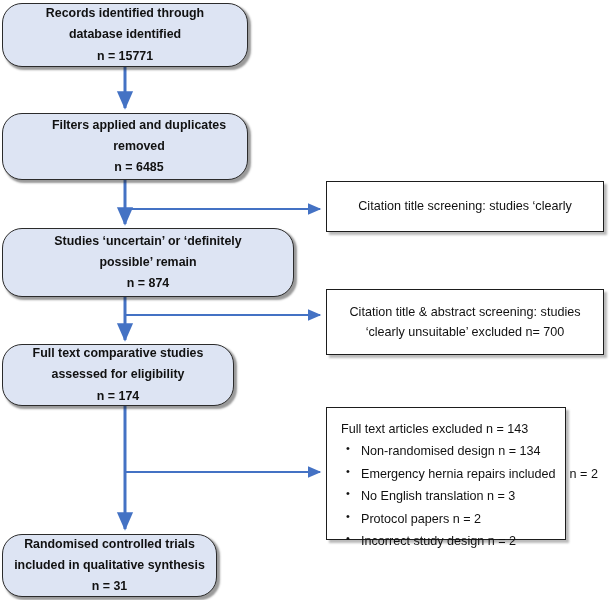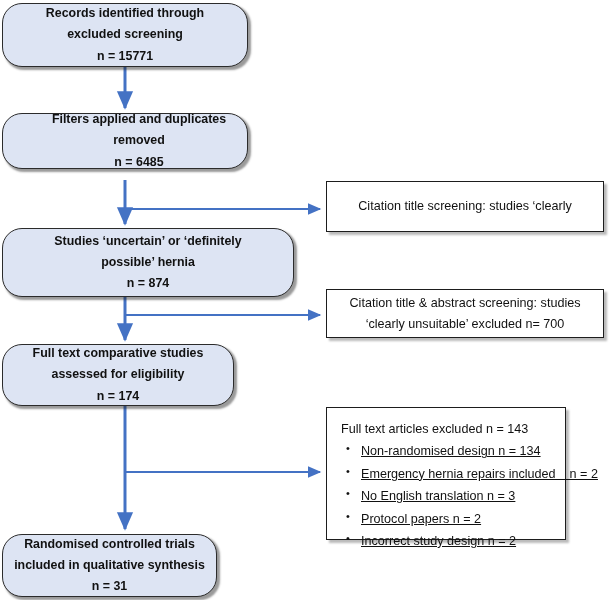--- a/index.html
+++ b/index.html
@@ -90,21 +90,20 @@
   .excl-list ul {
     list-style: none;
     margin: 0;
     padding: 0;
   }
   .excl-list li {
     position: relative;
     padding-left: 20px;
     margin: 2px 0;
     white-space: pre;
-    text-decoration: underline;
   }
   .excl-list li::before {
     content: "\2022";
     position: absolute;
     left: 5px;
     top: -1px;
     font-size: 11px;
     color: #111111;
   }
 </style>
@@ -130,53 +129,53 @@
 
     <line x1="125" y1="315" x2="320" y2="315" stroke="#4472c4" stroke-width="2.2" marker-end="url(#arrowhead)"></line>
 
     <line x1="125" y1="406" x2="125" y2="529" stroke="#4472c4" stroke-width="3" marker-end="url(#arrowhead)"></line>
 
     <line x1="125" y1="472" x2="320" y2="472" stroke="#4472c4" stroke-width="2.2" marker-end="url(#arrowhead)"></line>
   </svg>
 
   <div class="flow-box" style="left:2px; top:3px; width:246px; height:64px;">
     <span class="line">Records identified through</span>
-    <span class="line">excluded screening</span>
+    <span class="line">database identified</span>
     <span class="line">n = 15771</span>
   </div>
 
-  <div class="flow-box" style="left:2px; top:113px; width:246px; height:56px;padding-left:36px;">
+  <div class="flow-box" style="left:2px; top:113px; width:246px; height:67px;padding-left:36px;">
     <span class="line">Filters applied and duplicates</span>
     <span class="line">removed</span>
     <span class="line">n = 6485</span>
   </div>
 
   <div class="flow-box" style="left:2px; top:228px; width:292px; height:69px;">
     <span class="line">Studies ‘uncertain’ or ‘definitely</span>
-    <span class="line">possible’ hernia</span>
+    <span class="line">possible’ remain</span>
     <span class="line">n = 874</span>
   </div>
 
   <div class="flow-box" style="left:2px; top:344px; width:232px; height:62px;">
     <span class="line">Full text comparative studies</span>
     <span class="line">assessed for eligibility</span>
     <span class="line">n = 174</span>
   </div>
 
   <div class="flow-box" style="left:2px; top:534px; width:215px; height:63px;">
     <span class="line">Randomised controlled trials</span>
     <span class="line">included in qualitative synthesis</span>
     <span class="line">n =  31</span>
   </div>
 
   <div class="excl-box excl-centered" style="left:326px; top:181px; width:278px; height:51px;">
     <span class="line">Citation title screening: studies ‘clearly</span>
   </div>
 
-  <div class="excl-box excl-centered" style="left:326px; top:289px; width:278px; height:49px;">
+  <div class="excl-box excl-centered" style="left:326px; top:289px; width:278px; height:66px;">
     <span class="line">Citation title &amp; abstract screening: studies</span>
     <span class="line">‘clearly unsuitable’ excluded n= 700</span>
   </div>
 
   <div class="excl-box excl-list" style="left:326px; top:407px; width:240px; height:133px;">
     <span class="excl-heading">Full text articles excluded n = 143</span>
     <ul>
       <li>Non-randomised design n = 134</li>
       <li>Emergency hernia repairs included    n = 2</li>
       <li>No English translation n = 3</li>

